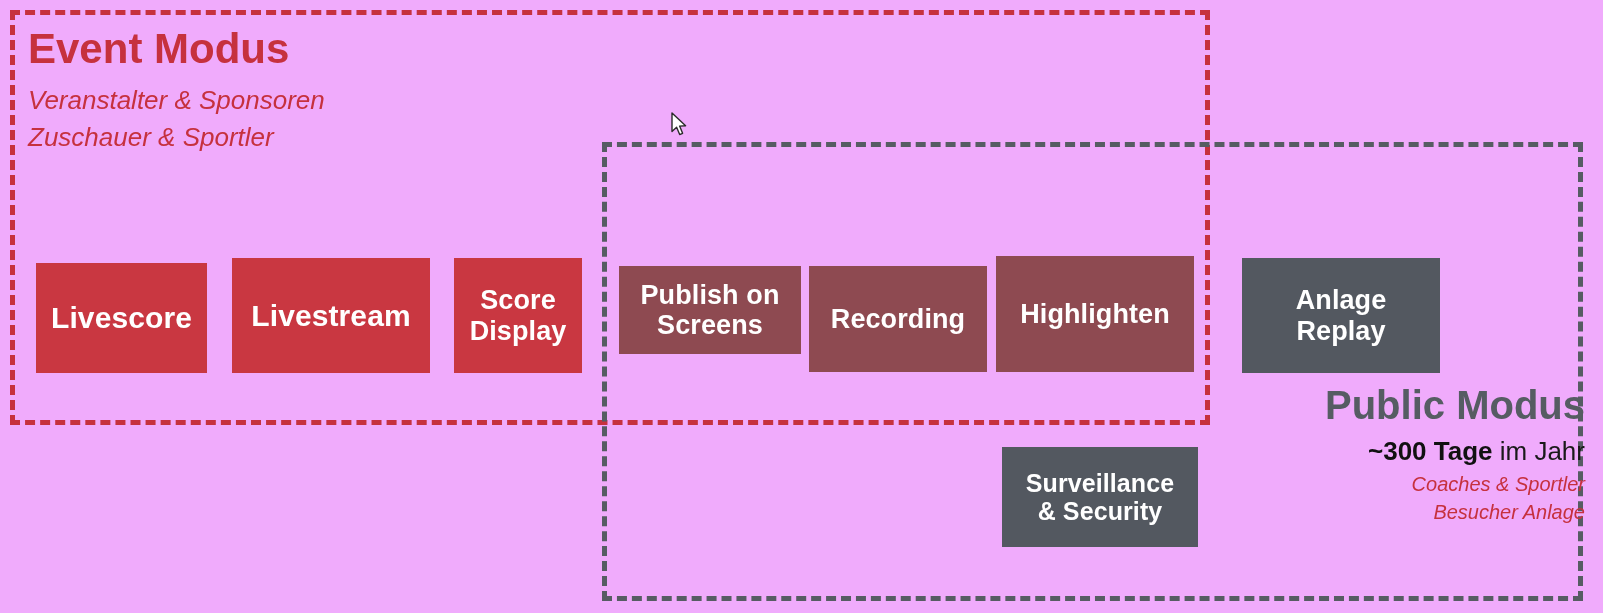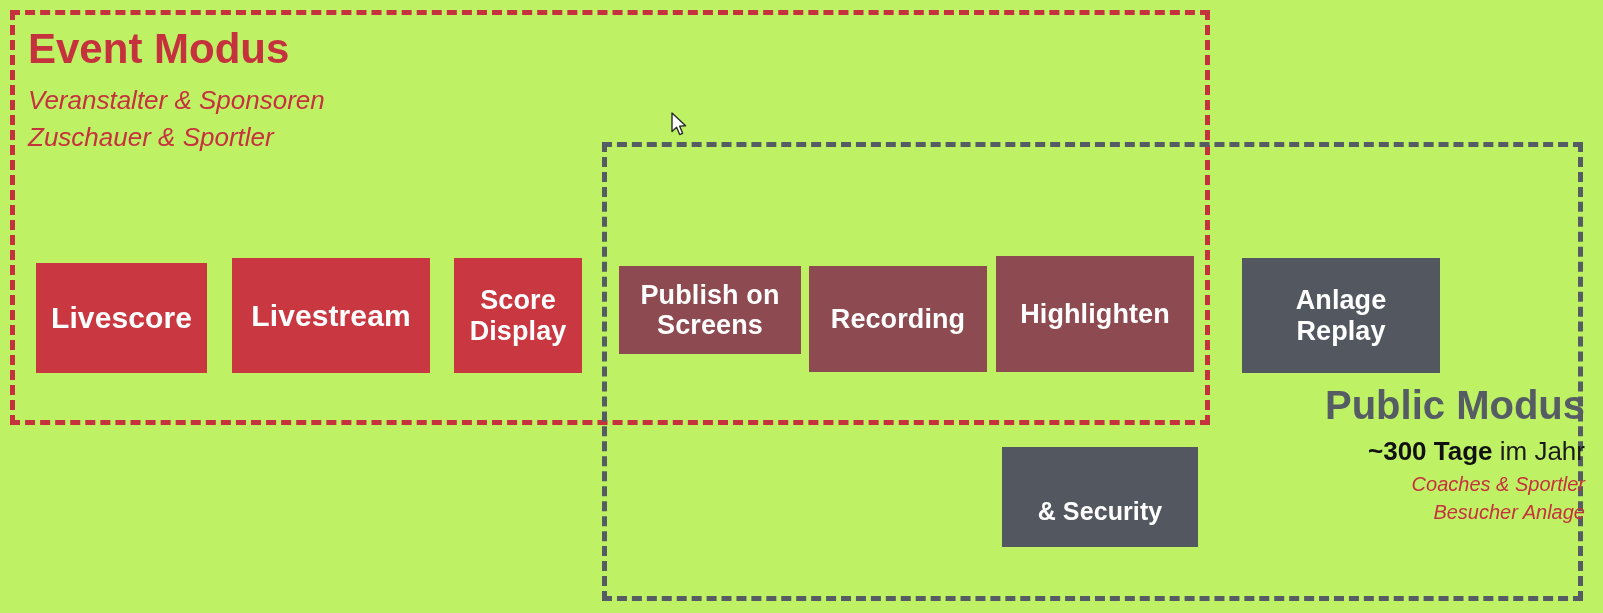--- a/index.html
+++ b/index.html
@@ -9,21 +9,21 @@
     background: #ffffff;
   }
   body {
     font-family: "Liberation Sans", sans-serif;
     -webkit-font-smoothing: antialiased;
   }
   #stage {
     position: relative;
     width: 1603px;
     height: 613px;
-    background: #bef264;
+    background: #f0abfc;
     overflow: hidden;
   }
 
   
   .frame {
     position: absolute;
     box-sizing: border-box;
     background: transparent;
   }
   #event-frame {
@@ -202,20 +202,20 @@
 
   <div id="box-highlighten" class="box mutedred">
     <span>Highlighten</span>
   </div>
 
   <div id="box-instant-replay" class="box gray">
     <span><span>Anlage</span><br><span>Replay</span></span>
   </div>
 
   <div id="box-surveillance" class="box gray">
-    <span><br><span>&amp; Security</span></span>
+    <span><span>Surveillance</span><br><span>&amp; Security</span></span>
   </div>
 
   <svg id="cursor" viewBox="0 0 18 26">
     <path d="M1,1 L1,19.5 L5.6,15.2 L8.7,22.6 L11.6,21.3 L8.6,14.1 L14.6,13.8 Z" fill="#ffffff" stroke="#2b2b2b" stroke-width="1.4" stroke-linejoin="round"></path>
   </svg>
 
 </div>
 
 </body></html>

